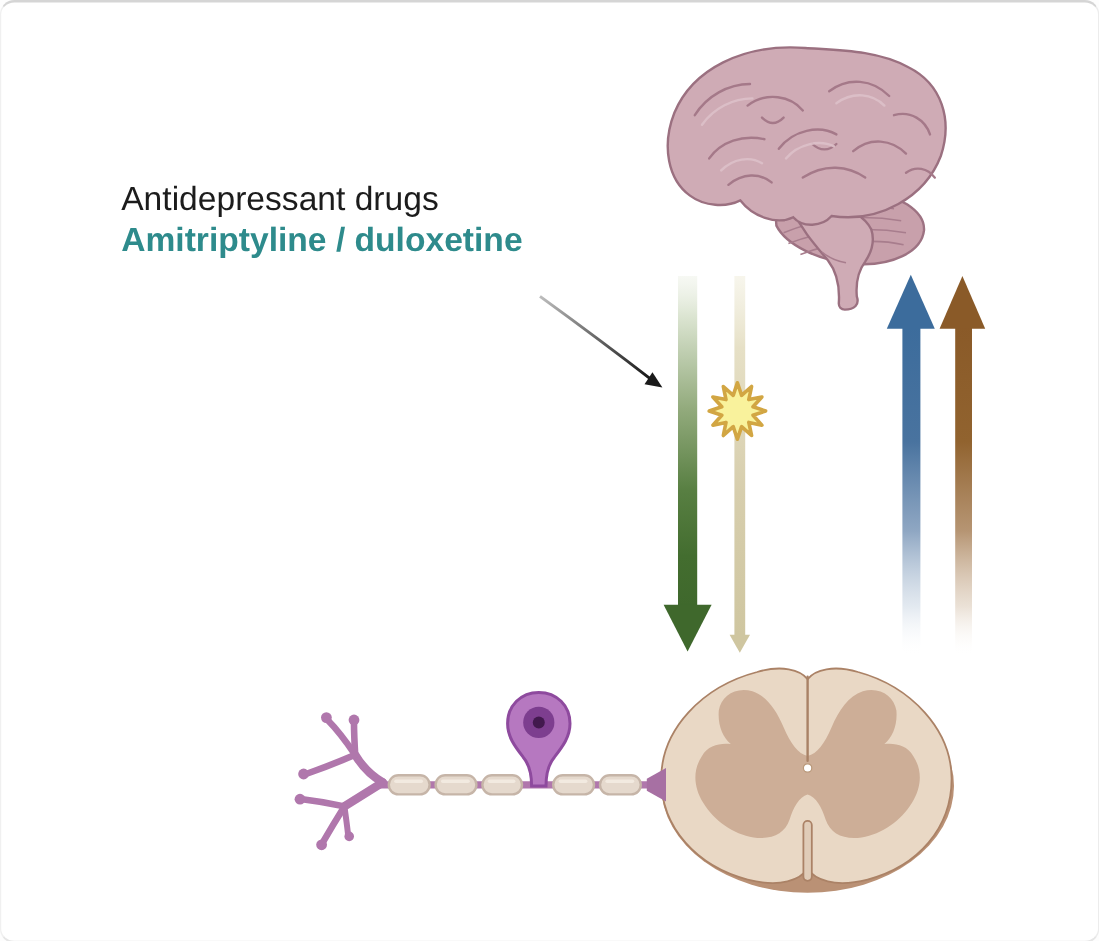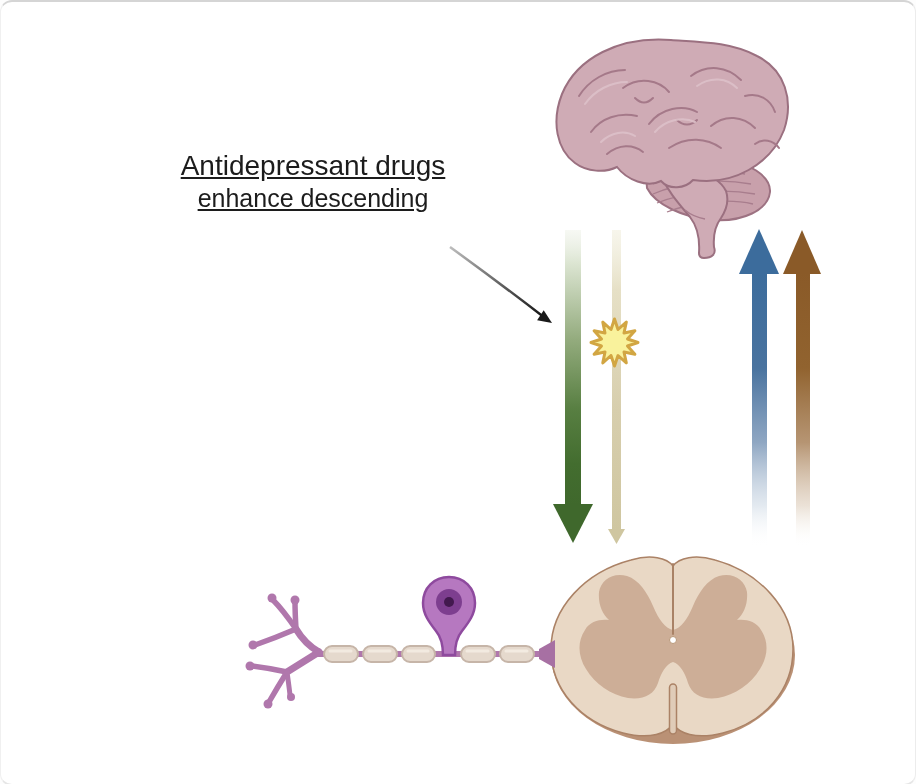--- a/index.html
+++ b/index.html
@@ -5,23 +5,22 @@
   html,body{margin:0;padding:0;background:#fdfdfd;}
   .canvas{
     position:relative;width:914px;height:782px;background:#ffffff;
     border-top:2px solid #d5d5d5;border-left:1px solid #f0f0f0;
     border-right:1px solid #ececec;border-bottom:2px solid #e6e6e6;
     border-radius:12px;overflow:hidden;
     font-family:"Liberation Sans",sans-serif;
   }
   .abs{position:absolute;}
   .annotation{
-    left:100px;top:147px;width:424px;text-align:center;
+    left:100px;top:147px;width:424px;text-align:left;
     color:#1c1c1c;
-    text-decoration:underline;
   }
   .annotation .ln{line-height:34px;font-size:28px;}
   .annotation .ln.small{font-size:25px;line-height:31px;}
   .annotation .ln.drug{font-weight:700;color:#2e8b8c;}
   svg{display:block;overflow:visible;}
 </style>
 </head>
 <body>
 
 <div class="canvas">
@@ -177,16 +176,16 @@
     <polygon points="637,340.5 626.5,344 633.9,352.3 623,350 625.3,360.9 617,353.5 613.5,364 610,353.5 601.8,360.9 604,350 593.1,352.3 600.5,344 590,340.5 600.5,337 593.1,328.8 604,331 601.8,320.1 610,327.5 613.5,317 617,327.5 625.3,320.1 623,331 633.9,328.8 626.5,337" stroke-width="3" stroke-linejoin="round" fill="#f9f29c" stroke="#d2a643"></polygon>
 
     <g>
       <path d="M449,245 Q500,282 544,316" fill="none" stroke="url(#gradPointer)" stroke-width="2.5"></path>
       <polygon points="551,321 536.1,318.3 542.7,308.3" fill="#1a1a1a"></polygon>
     </g>
   </svg>
 
   <div class="abs annotation">
     <div class="ln">Antidepressant drugs</div>
-    <div class="ln small">enhance descending</div>
+    <div class="ln drug">Amitriptyline / duloxetine</div>
   </div>
 
 </div>
 
 </body></html>

